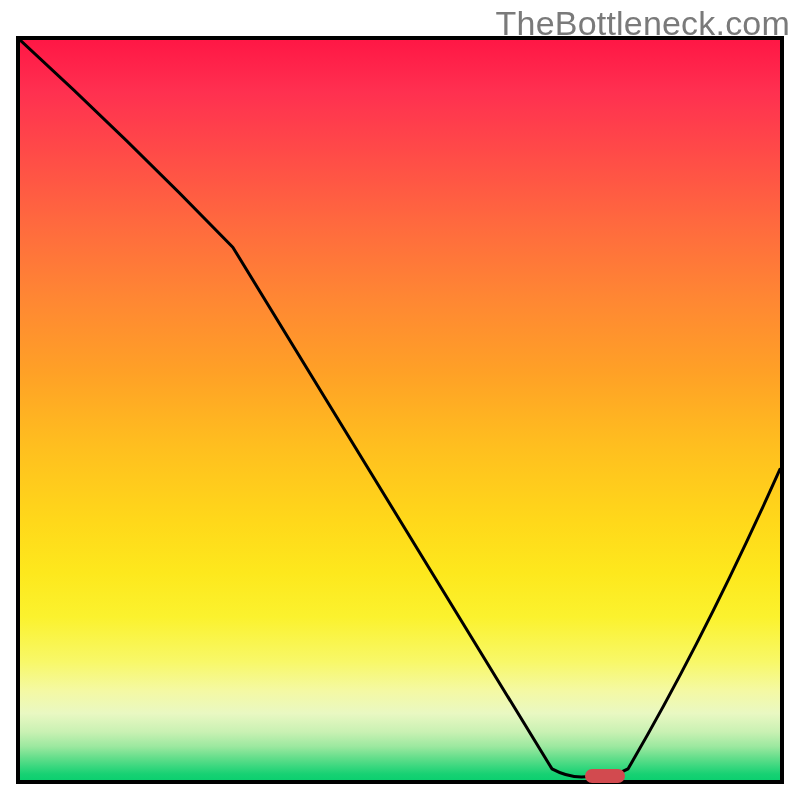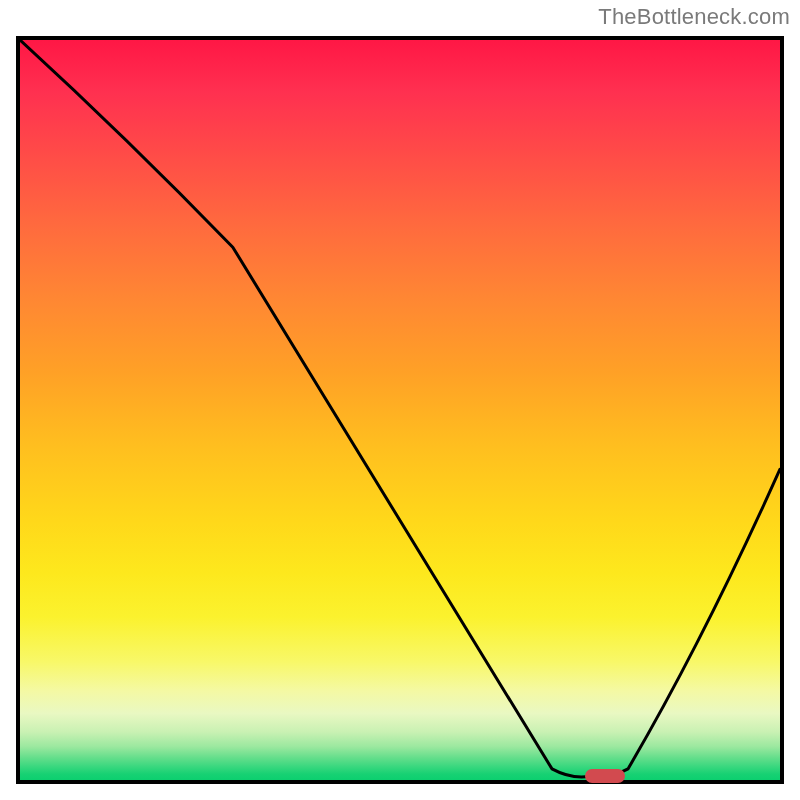--- a/index.html
+++ b/index.html
@@ -13,21 +13,21 @@
   }
   .wrap {
     position: relative;
     width: 800px;
     height: 800px;
   }
   .watermark {
     position: absolute;
     top: 4px;
     right: 10px;
-    font-size: 22px;
+    font-size: 34px;
     color: #7a7a7a;
     font-weight: 500;
     letter-spacing: 0.2px;
   }
   .plot {
     position: absolute;
     left: 16px;
     top: 36px;
     width: 768px;
     height: 748px;

